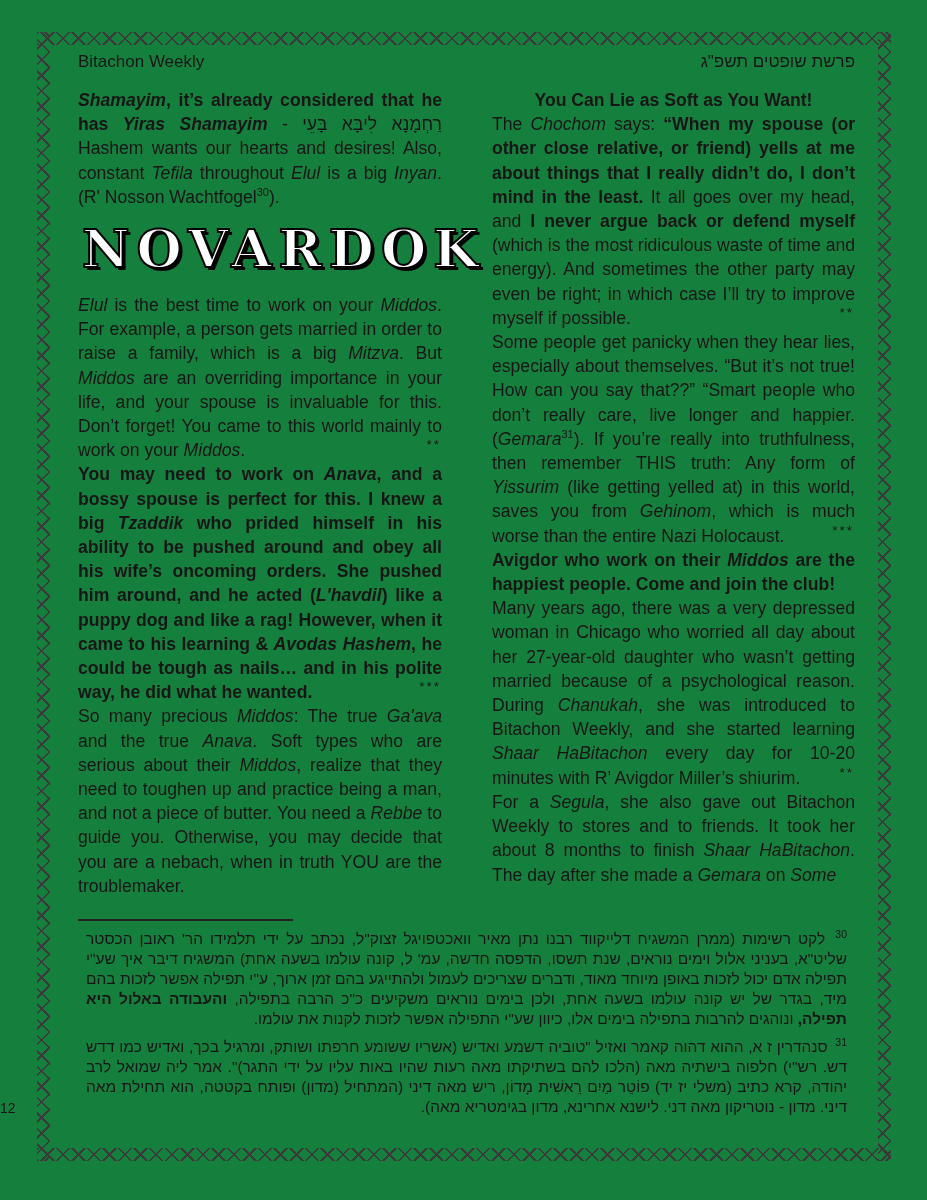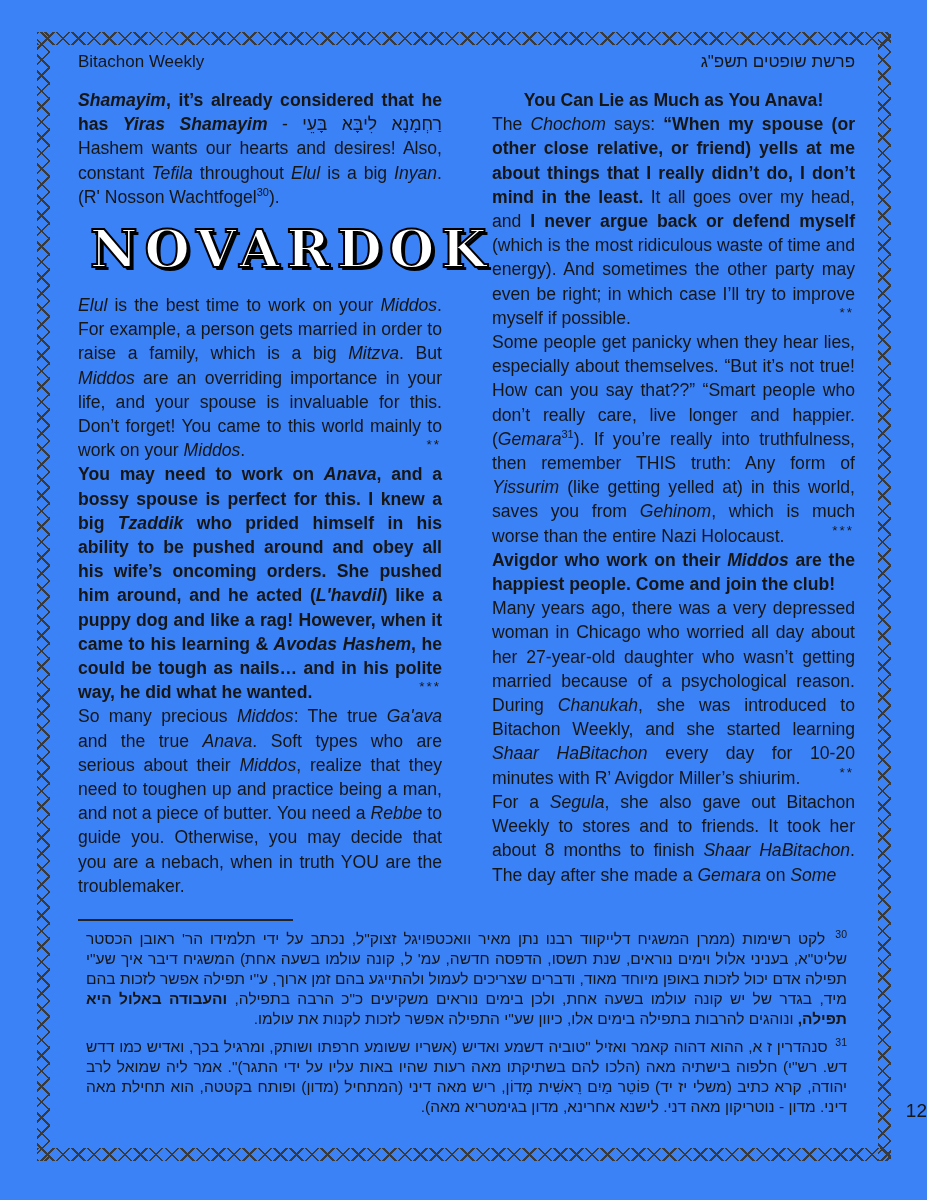--- a/index.html
+++ b/index.html
@@ -1,18 +1,18 @@
 <!DOCTYPE html>
 <html lang="en"><head>
 <meta charset="utf-8">
 <style>
   html,body { margin:0; padding:0; background:#e8e8e8; }
   .sheet {
     position:relative; width:927px; height:1200px; margin:0 auto;
-    background:#3b82f6; overflow:hidden;
+    background:#15803d; overflow:hidden;
     font-family:"Liberation Sans","DejaVu Sans",sans-serif;
     color:#161616;
   }
   
   .xband {
     position:absolute;
     background-image:
       repeating-linear-gradient(45deg,  #3a3a3a 0 1.8px, transparent 1.8px 11px),
       repeating-linear-gradient(135deg, #3a3a3a 0 1.8px, transparent 1.8px 11px);
   }
@@ -40,36 +40,36 @@
   }
   .center { text-align:center; }
   .b { font-weight:bold; }
   .i { font-style:italic;margin-top:7px; }
   sup { font-size:11px; line-height:0; vertical-align:super; }
   .tail {
     position:absolute; right:1px; bottom:5px;
     font-size:13.5px; letter-spacing:2px;
   }
   .novardok {
-    margin:9px 12px 13px; text-align:right;
+    margin:9px 4px 13px; text-align:right;
     font-family:"DejaVu Serif","Liberation Serif",serif;
     font-weight:bold; font-size:52px; line-height:62px; letter-spacing:7px;
     color:#ffffff; -webkit-text-stroke:2px #000; text-shadow:3px 3px 0 #000;
   }
   .footnote-area { position:absolute; top:919px; left:78px; right:72px; }
   .fn-sep { width:215px; border-top:2px solid #222; margin:0 0 6px 0; }
   .footnote {
     position:relative; margin:8px;
     direction:rtl; text-align:justify;
     font-size:15.5px; line-height:20px;
   }
   .footnote sup { font-size:10.5px; margin-left:3px; }
   .page-number {
     position:absolute; top:1100px; left:0; right:0;
-    text-align:right; font-size:19px;
+    text-align:left; font-size:14px;
   }
 </style>
 </head>
 <body>
 
 <div class="sheet">
   <div class="xband band-top"></div>
   <div class="xband band-bottom"></div>
   <div class="xband band-left"></div>
   <div class="xband band-right"></div>
@@ -81,21 +81,21 @@
 
   <div class="columns">
     <div class="col" id="col-left">
         <p class="block"><span class="b i">Shamayim</span><span class="b">, it’s already considered that he has </span><span class="b i">Yiras Shamayim</span><span> - </span><span class="he">רַחְמָנָא לִיבָּא בָּעֵי</span><span> Hashem wants our hearts and desires! Also, constant </span><span class="i">Tefila</span><span> throughout </span><span class="i">Elul</span><span> is a big </span><span class="i">Inyan</span><span>. (R' Nosson Wachtfogel</span><sup>30</sup><span>).</span></p>
         <div class="novardok">NOVARDOK</div>
         <p class="block"><span class="i">Elul</span><span> is the best time to work on your </span><span class="i">Middos</span><span>. For example, a person gets married in order to raise a family, which is a big </span><span class="i">Mitzva</span><span>. But </span><span class="i">Middos</span><span> are an overriding importance in your life, and your spouse is invaluable for this. Don’t forget! You came to this world mainly to work on your </span><span class="i">Middos</span><span>.</span><span class="tail">**</span></p>
         <p class="block"><span class="b">You may need to work on </span><span class="b i">Anava</span><span class="b">, and a bossy spouse is perfect for this. I knew a big </span><span class="b i">Tzaddik</span><span class="b"> who prided himself in his ability to be pushed around and obey all his wife’s oncoming orders. She pushed him around, and he acted (</span><span class="b i">L'havdil</span><span class="b">) like a puppy dog and like a rag! However, when it came to his learning &amp; </span><span class="b i">Avodas Hashem</span><span class="b">, he could be tough as nails… and in his polite way, he did what he wanted.</span><span class="tail">***</span></p>
         <p class="block"><span>So many precious </span><span class="i">Middos</span><span>: The true </span><span class="i">Ga'ava</span><span> and the true </span><span class="i">Anava</span><span>. Soft types who are serious about their </span><span class="i">Middos</span><span>, realize that they need to toughen up and practice being a man, and not a piece of butter. You need a </span><span class="i">Rebbe</span><span> to guide you. Otherwise, you may decide that you are a nebach, when in truth YOU are the troublemaker.</span></p>
       </div>
     <div class="col" id="col-right">
-        <p class="block center"><span class="b">You Can Lie as Much as You Anava!</span></p>
+        <p class="block center"><span class="b">You Can Lie as Soft as You Want!</span></p>
         <p class="block"><span>The </span><span class="i">Chochom</span><span> says: </span><span class="b">“When my spouse (or other close relative, or friend) yells at me about things that I really didn’t do, I don’t mind in the least.</span><span> It all goes over my head, and </span><span class="b">I never argue back or defend myself</span><span> (which is the most ridiculous waste of time and energy). And sometimes the other party may even be right; in which case I’ll try to improve myself if possible.</span><span class="tail">**</span></p>
         <p class="block"><span>Some people get panicky when they hear lies, especially about themselves. “But it’s not true! How can you say that??” “Smart people who don’t really care, live longer and happier. (</span><span class="i">Gemara</span><sup>31</sup><span>). If you’re really into truthfulness, then remember THIS truth: Any form of </span><span class="i">Yissurim</span><span> (like getting yelled at) in this world, saves you from </span><span class="i">Gehinom</span><span>, which is much worse than the entire Nazi Holocaust.</span><span class="tail">***</span></p>
         <p class="block"><span class="b">Avigdor who work on their </span><span class="b i">Middos</span><span class="b"> are the happiest people. Come and join the club!</span></p>
         <p class="block"><span>Many years ago, there was a very depressed woman in Chicago who worried all day about her 27-year-old daughter who wasn’t getting married because of a psychological reason. During </span><span class="i">Chanukah</span><span>, she was introduced to Bitachon Weekly, and she started learning </span><span class="i">Shaar HaBitachon</span><span> every day for 10-20 minutes with R’ Avigdor Miller’s shiurim.</span><span class="tail">**</span></p>
         <p class="block"><span>For a </span><span class="i">Segula</span><span>, she also gave out Bitachon Weekly to stores and to friends. It took her about 8 months to finish </span><span class="i">Shaar HaBitachon</span><span>. The day after she made a </span><span class="i">Gemara</span><span> on </span><span class="i">Some</span></p>
       </div>
   </div>
 
   <div class="footnote-area">
     <div class="fn-sep"></div>

